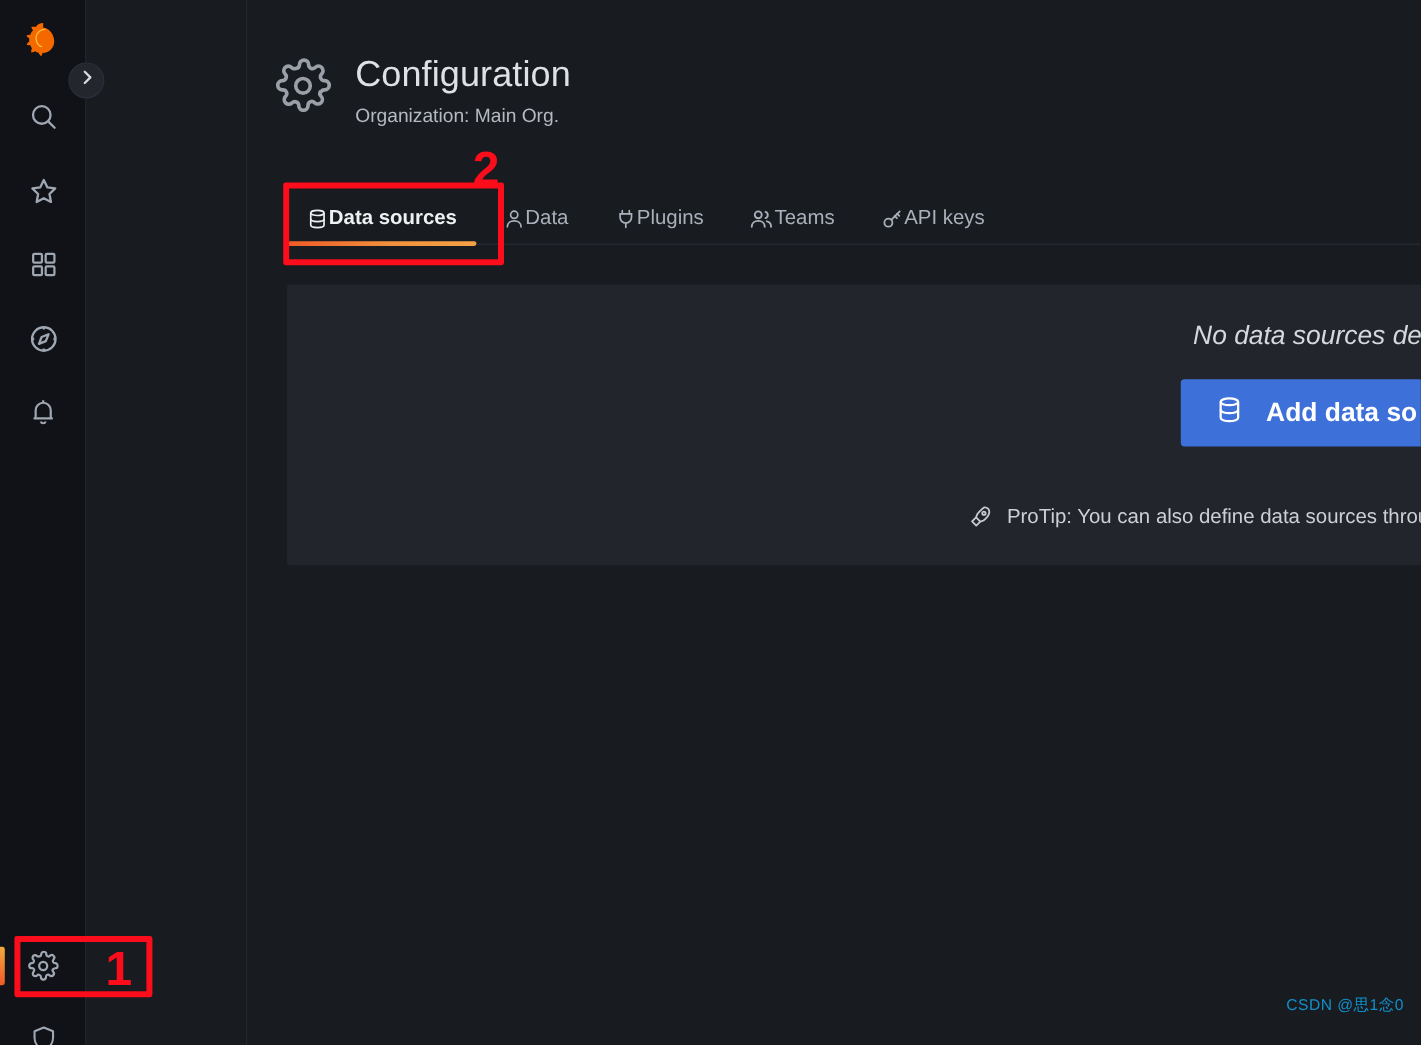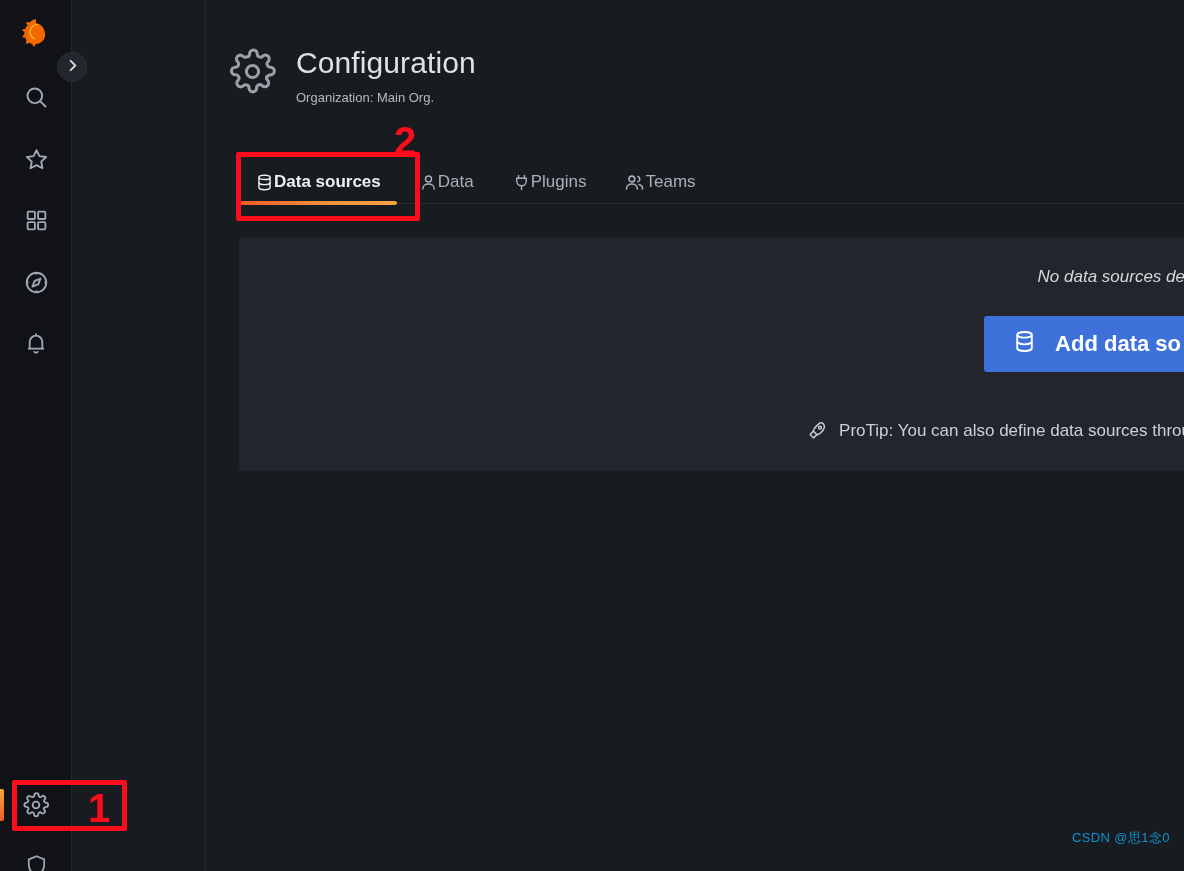--- a/index.html
+++ b/index.html
@@ -107,21 +107,21 @@
   #header-icon { color: #9ba0a8; flex: 0 0 auto; padding-top: 4px; }
   #page-title {
     font-size: 30px;
     font-weight: 400;
     color: #dfe1e4;
     line-height: 38px;
     letter-spacing: 0.1px;
   }
   #page-subtitle {
     margin-top: 6px;
-    font-size: 13px;
+    font-size: 16px;
     color: #b5b9c0;
     line-height: 20px;
   }
 
   
   #tabs {
     position: absolute;
     left: 33px;   
     top: 160px;
     height: 44px;
@@ -170,21 +170,21 @@
     height: 234px;
     background: #22252b;
     border-radius: 3px;
     overflow: hidden;
   }
 
   #ds-empty-text {
     position: absolute;
     right: 0px;
     top: 30px;
-    font-size: 17px;
+    font-size: 22px;
     font-style: italic;
     color: #d5d8dd;
     white-space: nowrap;
   }
 
   #add-ds-btn {
     position: absolute;
     right: -24px;
     top: 79px;
     height: 56px;
@@ -403,20 +403,30 @@
               <circle cx="9" cy="8" r="3.3"></circle>
               <path d="M2.8 19.4c0-3.5 2.8-5.6 6.2-5.6s6.2 2.1 6.2 5.6"></path>
               <path d="M15.9 5.2a3.1 3.1 0 010 5.9"></path>
               <path d="M17.2 14.2c2.4.5 4 2.3 4 5.2"></path>
             </svg>
           </span>
           <span>Teams</span>
         </div>
 
 
+        <div class="tab">
+          <span class="tab-ico">
+            <svg width="20" height="20" viewBox="0 0 24 24" fill="none" stroke="currentColor" stroke-width="1.8" stroke-linecap="round">
+              <circle cx="7.6" cy="16.3" r="4"></circle>
+              <path d="M10.5 13.4l8.4-8.4"></path>
+              <path d="M16.3 7.2l2.2 2.2M13.9 9.6l2.2 2.2"></path>
+            </svg>
+          </span>
+          <span>API keys</span>
+        </div>
 
       </div>
 
       <section id="ds-panel">
 
         <div id="ds-empty-text">No data sources de</div>
 
         <button id="add-ds-btn">
           <span>
             <svg width="25" height="25" viewBox="0 0 24 24" fill="none" stroke="currentColor" stroke-width="1.8">

